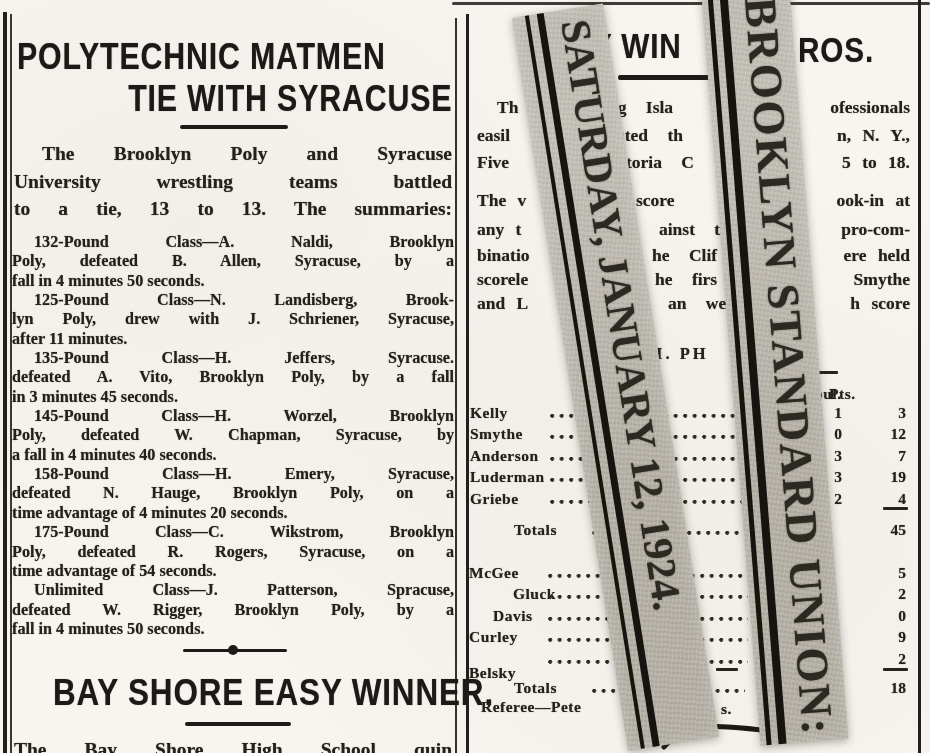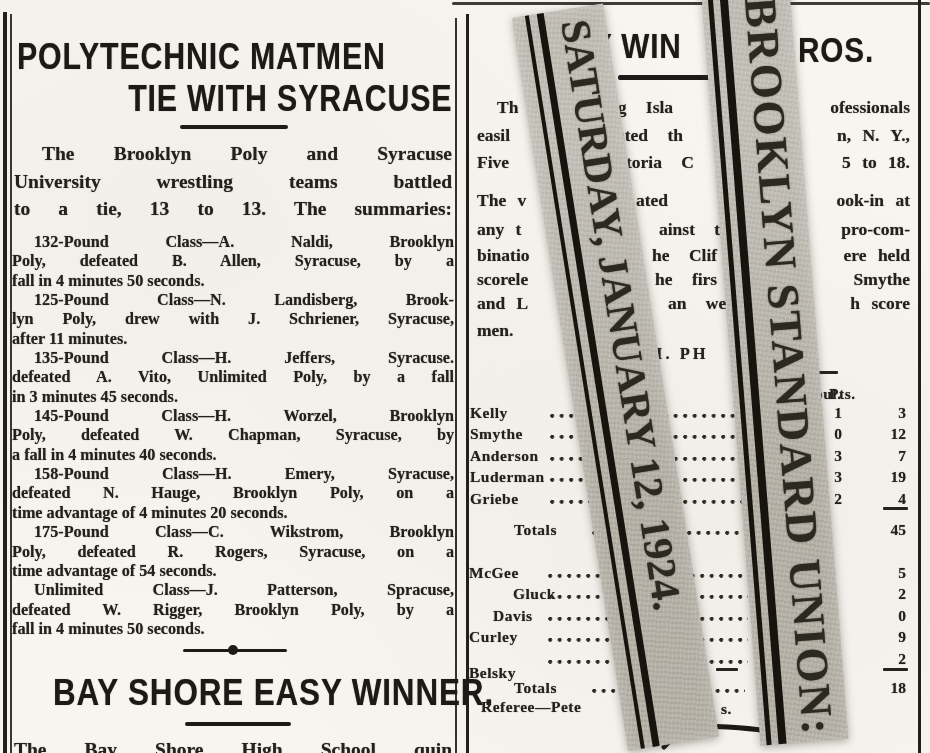--- a/index.html
+++ b/index.html
@@ -75,21 +75,21 @@
   </div>
 
   <div class="abs sum ink" style="left:12px;top:233px;width:442px;">
     <div class="ln first">132-Pound Class—A. Naldi, Brooklyn</div>
     <div class="ln">Poly, defeated B. Allen, Syracuse, by a</div>
     <div class="ln last">fall in 4 minutes 50 seconds.</div>
     <div class="ln first">125-Pound Class—N. Landisberg, Brook-</div>
     <div class="ln">lyn Poly, drew with J. Schriener, Syracuse,</div>
     <div class="ln last">after 11 minutes.</div>
     <div class="ln first">135-Pound Class—H. Jeffers, Syracuse.</div>
-    <div class="ln">defeated A. Vito, Unlimited Poly, by a fall</div>
+    <div class="ln">defeated A. Vito, Brooklyn Poly, by a fall</div>
     <div class="ln last">in 3 minutes 45 seconds.</div>
     <div class="ln first">145-Pound Class—H. Worzel, Brooklyn</div>
     <div class="ln">Poly, defeated W. Chapman, Syracuse, by</div>
     <div class="ln last">a fall in 4 minutes 40 seconds.</div>
     <div class="ln first">158-Pound Class—H. Emery, Syracuse,</div>
     <div class="ln">defeated N. Hauge, Brooklyn Poly, on a</div>
     <div class="ln last">time advantage of 4 minutes 20 seconds.</div>
     <div class="ln first">175-Pound Class—C. Wikstrom, Brooklyn</div>
     <div class="ln">Poly, defeated R. Rogers, Syracuse, on a</div>
     <div class="ln last">time advantage of 54 seconds.</div>
@@ -121,21 +121,21 @@
       <span class="fm" style="left:139px">ated th</span>
       <span class="fr">n, N. Y.,</span>
     </div>
   <div class="rline ink" style="top:152px;">
       <span class="fl">Five</span>
       <span class="fm" style="left:149px">toria C</span>
       <span class="fr">5 to 18.</span>
     </div>
   <div class="rline ink" style="top:190px;">
       <span class="fl">The v</span>
-      <span class="fm" style="left:159px">ated</span>
+      <span class="fm" style="left:159px">score</span>
       <span class="fr">ook-in at</span>
     </div>
   <div class="rline ink" style="top:219px;">
       <span class="fl">any t</span>
       <span class="fm" style="left:182px">ainst th</span>
       <span class="fr">pro-com-</span>
     </div>
   <div class="rline ink" style="top:245px;">
       <span class="fl">binatio</span>
       <span class="fm" style="left:175px">he Clif</span>
@@ -144,23 +144,20 @@
   <div class="rline ink" style="top:269px;">
       <span class="fl">scorele</span>
       <span class="fm" style="left:178px">he firs</span>
       <span class="fr">Smythe</span>
     </div>
   <div class="rline ink" style="top:293px;">
       <span class="fl">and L</span>
       <span class="fm" style="left:191px">an we</span>
       <span class="fr">h score</span>
     </div>
-  <div class="rline ink" style="top:320px;">
-      <span class="fl">men.</span>
-    </div>
 
   <div class="subhead-frag ink" style="left:656px;top:344px;">I. PH</div>
   <div class="dash" style="left:810px;top:371px;width:28px;"></div>
 
   <div class="tname ink" style="left:815px;top:385px;">oul.</div>
   <div class="tname ink" style="left:829px;top:385px;">Pts.</div>
 
   <div>
     <span class="tname ink" style="left:470px;top:404px;">Kelly</span>
     <span class="leader" style="left:550px;top:413px;width:195px;"></span>

